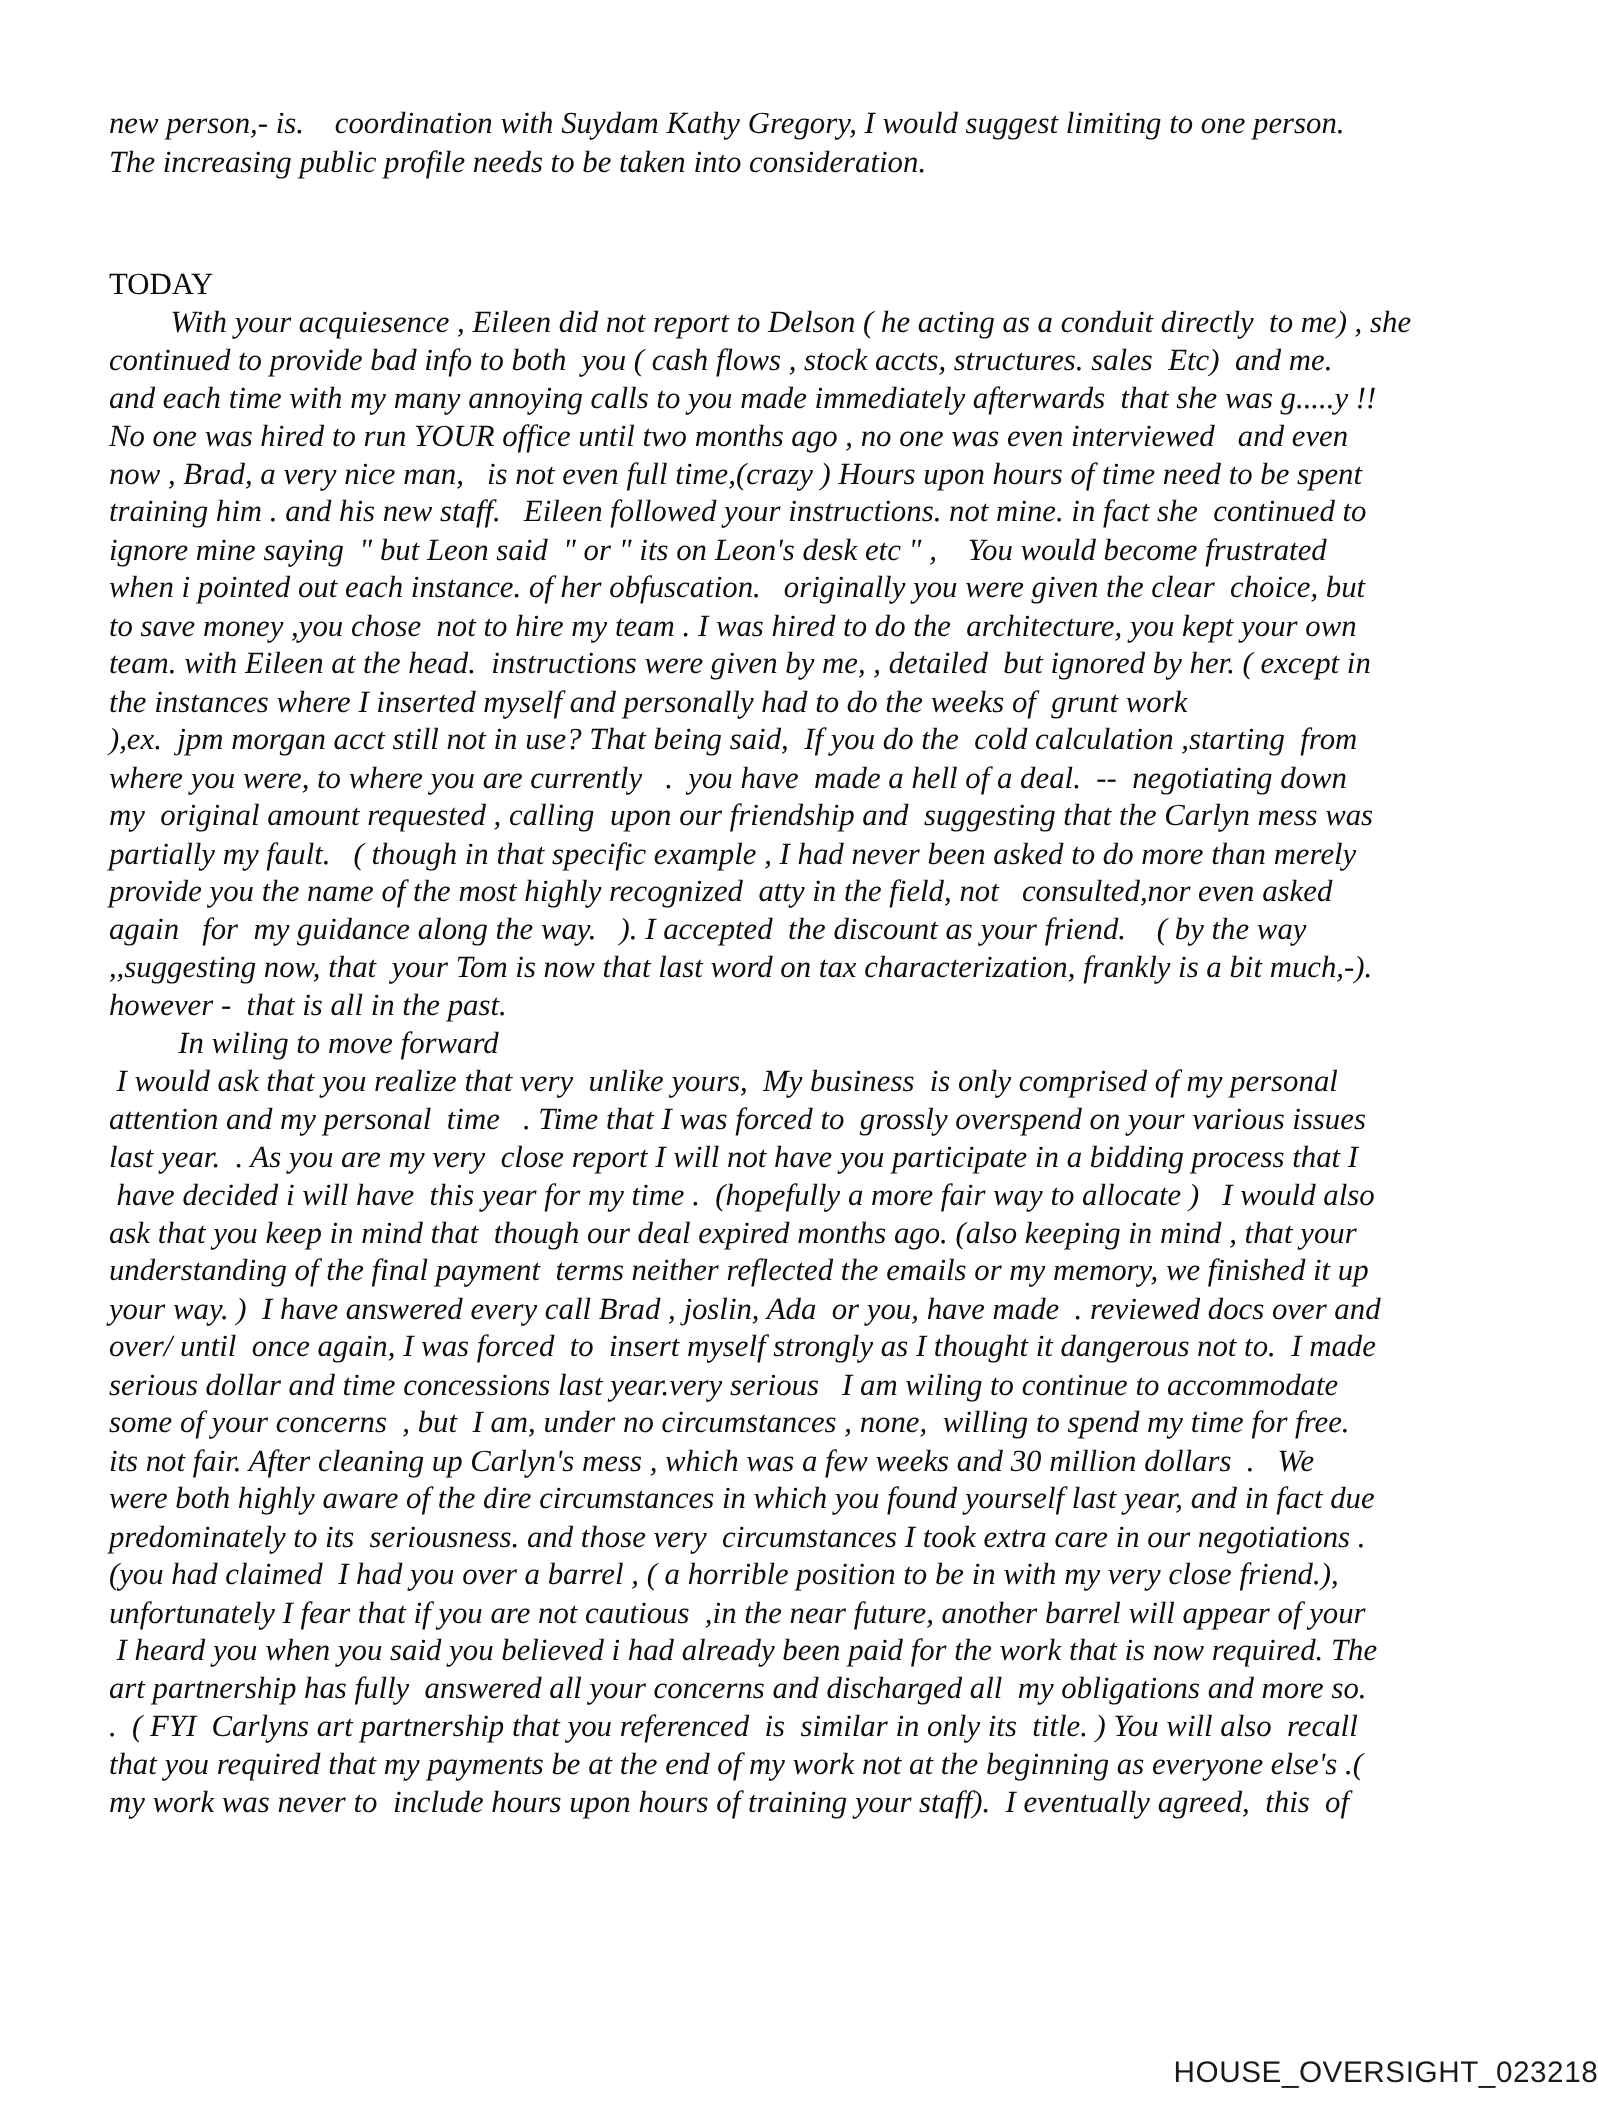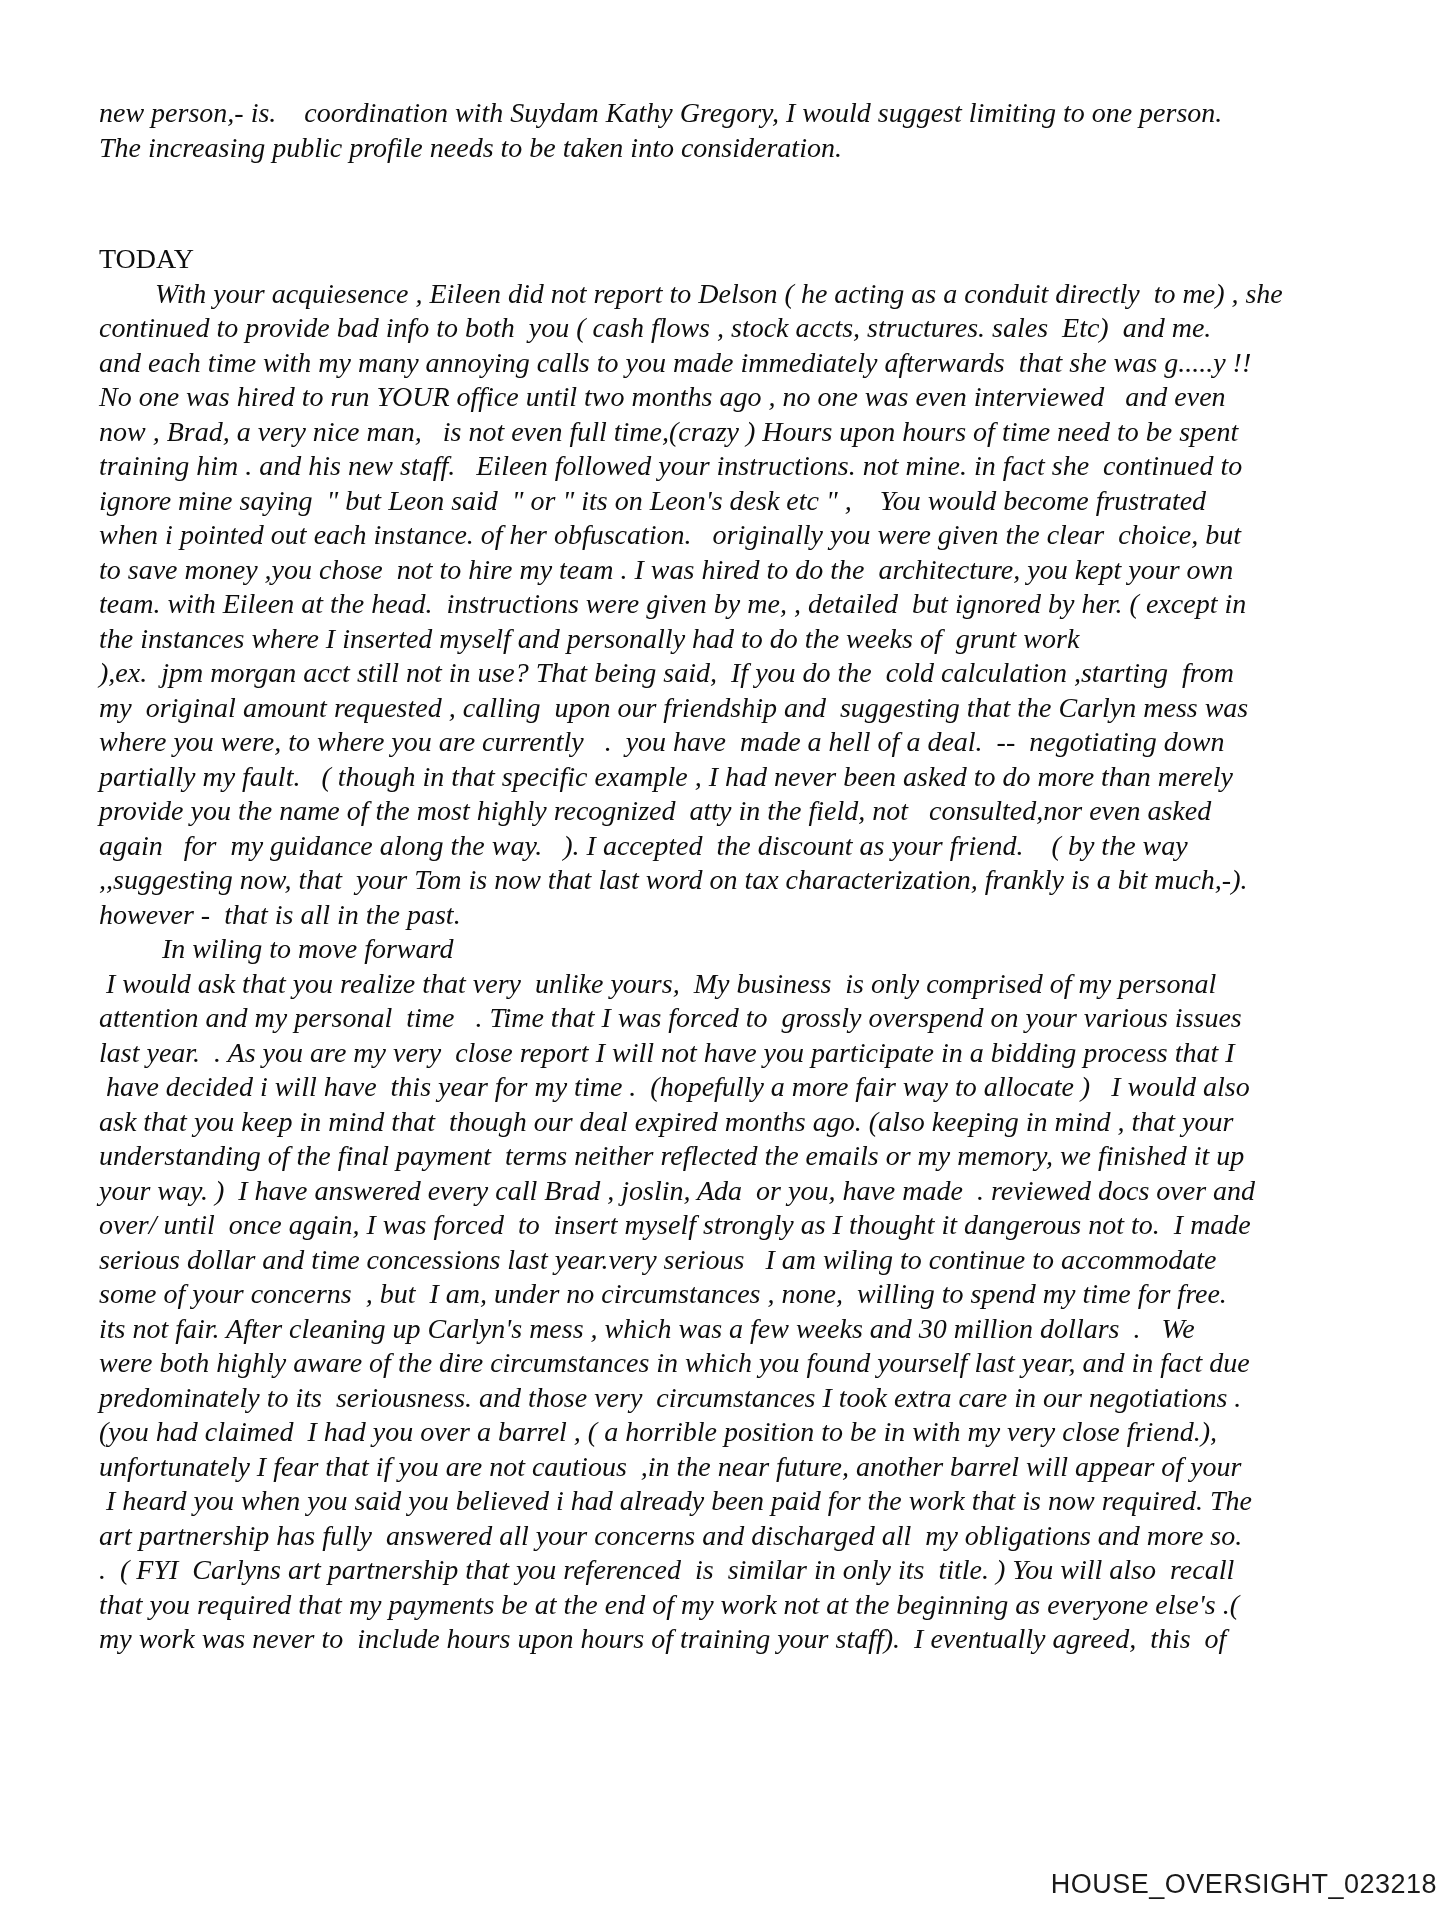--- a/index.html
+++ b/index.html
@@ -31,21 +31,21 @@
   .heading {
     white-space: pre;
     margin-top: 77px;
     font-size: 28px;
     line-height: 34.5px;
   }
   .para { margin: 0; font-style: italic; }
   .bates {
     position: absolute;
     top: 1869px;
-    right: 16px;
+    right: 0;
     font-family: "Liberation Sans", "DejaVu Sans", sans-serif;
     font-size: 27px;
     color: #1a1a1a;
     letter-spacing: 0.5px;
   }
 </style>
 </head>
 <body>
 
 <div class="page">
@@ -64,22 +64,22 @@
         <div class="line">and each time with my many annoying calls to you made immediately afterwards  that she was g.....y !!</div>
         <div class="line">No one was hired to run YOUR office until two months ago , no one was even interviewed   and even</div>
         <div class="line">now , Brad, a very nice man,   is not even full time,(crazy ) Hours upon hours of time need to be spent</div>
         <div class="line">training him . and his new staff.   Eileen followed your instructions. not mine. in fact she  continued to</div>
         <div class="line">ignore mine saying  " but Leon said  " or " its on Leon's desk etc " ,    You would become frustrated</div>
         <div class="line">when i pointed out each instance. of her obfuscation.   originally you were given the clear  choice, but</div>
         <div class="line">to save money ,you chose  not to hire my team . I was hired to do the  architecture, you kept your own</div>
         <div class="line">team. with Eileen at the head.  instructions were given by me, , detailed  but ignored by her. ( except in</div>
         <div class="line">the instances where I inserted myself and personally had to do the weeks of  grunt work</div>
         <div class="line">),ex.  jpm morgan acct still not in use? That being said,  If you do the  cold calculation ,starting  from</div>
+        <div class="line">where you were, to where you are currently   .  you have  made a hell of a deal.  --  negotiating down</div>
         <div class="line">my  original amount requested , calling  upon our friendship and  suggesting that the Carlyn mess was</div>
-        <div class="line">where you were, to where you are currently   .  you have  made a hell of a deal.  --  negotiating down</div>
         <div class="line">partially my fault.   ( though in that specific example , I had never been asked to do more than merely</div>
         <div class="line">provide you the name of the most highly recognized  atty in the field, not   consulted,nor even asked</div>
         <div class="line">again   for  my guidance along the way.   ). I accepted  the discount as your friend.    ( by the way</div>
         <div class="line">,,suggesting now, that  your Tom is now that last word on tax characterization, frankly is a bit much,-).</div>
         <div class="line">however -  that is all in the past.</div>
         <div class="line">         In wiling to move forward</div>
       </div>
 
     <div class="para">
         <div class="line"> I would ask that you realize that very  unlike yours,  My business  is only comprised of my personal</div>

